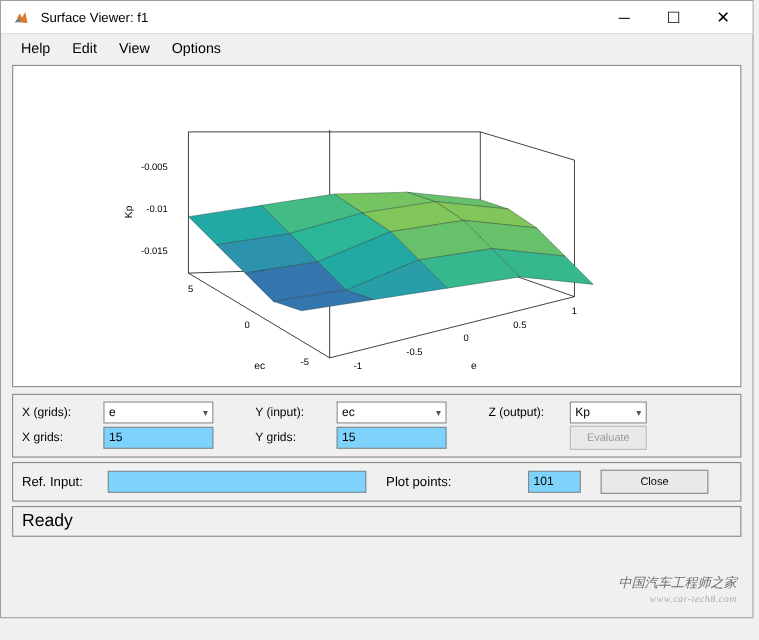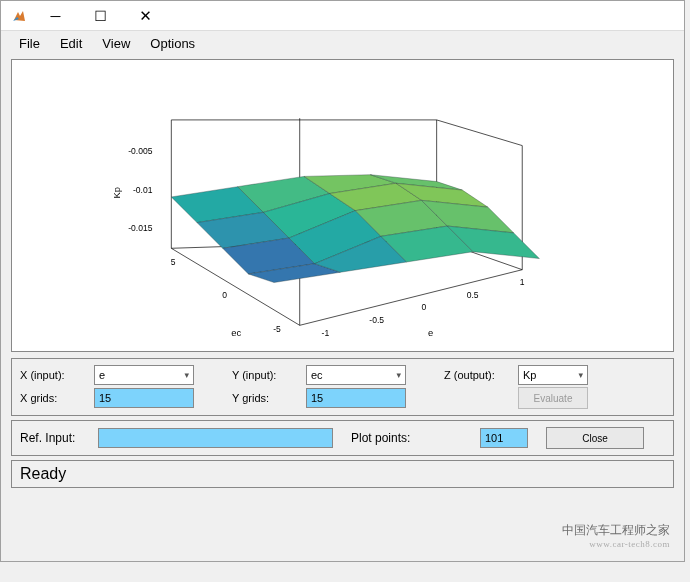--- a/index.html
+++ b/index.html
@@ -20,48 +20,49 @@
   .sel { height: 20px; background: #fff; border: 1px solid #888; display: flex; align-items: center; justify-content: space-between; padding: 0 4px; font-size: 11px; }
   .sel .chev { font-size: 9px; color: #555; }
   .txt { height: 20px; background: #7dd3fc; border: 1px solid #888; padding: 0 4px; font-size: 11px; display: flex; align-items: center; }
   .btn { height: 22px; background: #e9e9e9; border: 1px solid #888; display: flex; align-items: center; justify-content: center; font-size: 10px; padding: 0 6px; }
   .btn.disabled { color: #999; border-color: #bbb; }
   .row2 { display: flex; align-items: center; gap: 18px; }
   .row2 .refinp { flex: 0 0 235px; }
   .row2 .pts { flex: 0 0 48px; margin-left: 47px; }
   .row2 .btnw { flex: 0 0 98px; }
   .statusbar { margin: 0 10px; border: 1px solid #888; height: 28px; display: flex; align-items: center; padding: 0 8px; font-size: 16px; }
-  .watermark { position: absolute; right: 14px; bottom: 10px; color: #555; font-size: 12px; font-family: "SimSun", serif; text-align: right; line-height: 14px; opacity: 0.85; }
+  .watermark { position: absolute; right: 14px; bottom: 10px; color: #555; font-size: 12px; font-family: "SimSun", serif; text-align: right; line-height: 14px; opacity: 0.85; font-style: italic; }
   .watermark .u { color: #a0a0a0; font-size: 9px; letter-spacing: 0.5px; }
   svg.plot { width: 100%; height: 100%; }
   .axis-lbl { font-size: 11px; fill: #000; font-family: Arial; }
   .tick { font-size: 10px; fill: #000; font-family: Arial; }
 </style>
 </head>
 <body>
 
 <div class="window">
 
   <div class="titlebar">
     <span class="app-icon">
       <svg viewBox="0 0 16 16">
           <rect width="16" height="16" fill="#fff"></rect>
           <path d="M3 12 L7 4 L9 8 L12 3 L14 13 Z" fill="#d97b2f"></path>
           <path d="M2 13 L6 9 L8 11 Z" fill="#3b8ac4"></path>
         </svg>
     </span>
+    <span class="title-text">Surface Viewer: f1</span>
     <div class="win-btns">
       <div class="win-btn">─</div>
       <div class="win-btn">☐</div>
       <div class="win-btn close">✕</div>
     </div>
   </div>
 
   <div class="menubar">
-    <div class="menu-item">File</div>
+    <div class="menu-item">Help</div>
     <div class="menu-item">Edit</div>
     <div class="menu-item">View</div>
     <div class="menu-item">Options</div>
   </div>
 
   <div class="plot-area">
     <svg class="plot" viewBox="0 0 660 340">
 
       <g stroke="#000" stroke-width="0.8" fill="none">
         <line x1="130" y1="70" x2="440" y2="70"></line>
@@ -116,21 +117,21 @@
       <text class="tick" x="370" y="307" text-anchor="middle">-0.5</text>
       <text class="tick" x="425" y="292" text-anchor="middle">0</text>
       <text class="tick" x="482" y="278" text-anchor="middle">0.5</text>
       <text class="tick" x="540" y="263" text-anchor="middle">1</text>
       <text class="axis-lbl" x="430" y="322">e</text>
     </svg>
   </div>
 
   <div class="panel">
     <div class="io-grid">
-      <label>X (input):</label>
+      <label>X (grids):</label>
       <div class="sel">
           <span>e</span>
           <span class="chev">▾</span>
         </div>
       <span></span>
       <label>Y (input):</label>
       <div class="sel">
           <span>ec</span>
           <span class="chev">▾</span>
         </div>

